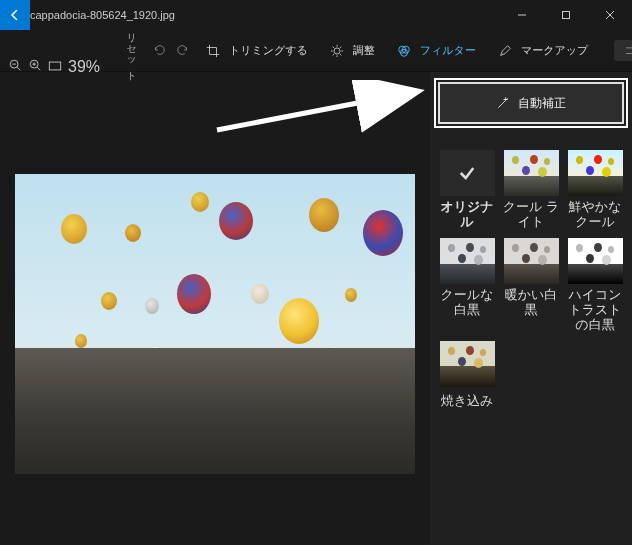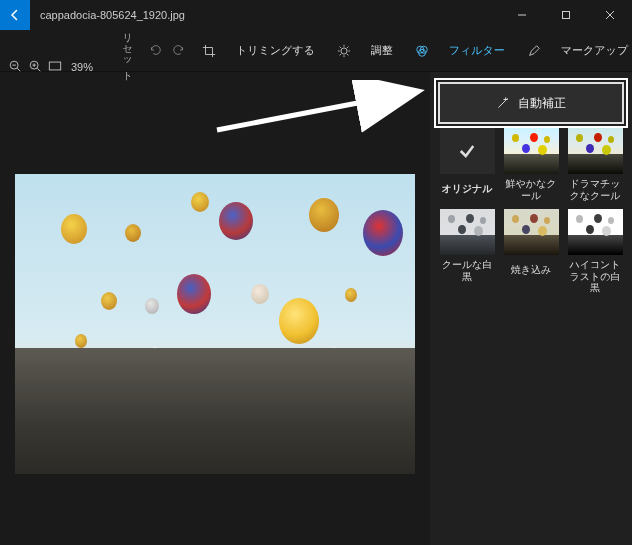--- a/index.html
+++ b/index.html
@@ -18,47 +18,47 @@
     display: flex; align-items: center;
     background: #1a1a1a;
     font-size: 11px;
   }
   .titlebar .back {
     width: 30px; height: 30px;
     background: #0078d4;
     display:flex;align-items:center;justify-content:center;
     color:#fff;
   }
-  .titlebar .title { padding-left: 10px; color:#ccc; flex:1; }
+  .titlebar .title { color:#ccc; flex:1; }
   .titlebar .wbtn {
     width: 44px; height: 30px;
     display:flex;align-items:center;justify-content:center;
     color:#ccc; font-size:10px;
   }
 
   
   .toolbar {
     height: 42px;
     display:flex; align-items:center;
     gap: 10px;
     padding: 0 8px;
     background:#1a1a1a;
     border-bottom: 1px solid #111;
     font-size: 11px;
     color:#ddd;
     white-space: nowrap;
   }
   .tbtn {
-    display:flex;align-items:center;gap:20px;
+    display:flex;align-items:center;gap:9px;
     padding: 4px 6px;
     color:#ddd;
   }
   .tbtn svg { display:block; }
   .sep { width:1px; height:22px; background:#444; }
-  .zoom { font-size:11px; color:#ccc; display:flex;align-items:center;gap:6px;margin-top:32px; }
+  .zoom { font-size:16px; color:#ccc; display:flex;align-items:center;gap:6px;margin-top:32px; }
   .zoom .pct { min-width:28px; text-align:center; }
   .reset-vert {
     writing-mode: vertical-rl;
     font-size:10px;
     color:#aaa;
     padding: 0 4px;
     letter-spacing: 1px;
   }
   .toolbar .accent { color:#4cc2ff; }
   .toolbar .copy {
@@ -97,21 +97,21 @@
     width:100%;
     height: 42px;
     background:#2d2d2d;
     border: 2px solid #e0e0e0;
     outline: 2px solid #fff;
     outline-offset: 2px;
     display:flex;align-items:center;justify-content:center;
     gap:8px;
     color:#eee;
     font-size:12px;
-    margin-bottom: 4px;
+    margin-bottom: 26px;
   }
   .filter-grid {
     display:grid;
     grid-template-columns: repeat(3, 1fr);
     gap: 8px 6px;
   }
   .filter-item {
     display:flex; flex-direction:column; align-items:center;
     gap:4px;
   }
@@ -119,21 +119,21 @@
     width:55px; height:46px;
     background:#333;
     position:relative;
     overflow:hidden;
   }
   .thumb.selected {
     background:#2a2a2a;
     display:flex;align-items:center;justify-content:center;
   }
   .filter-label {
-    font-size:10px;
+    font-size:13px;
     color:#ddd;
     text-align:center;
     line-height:1.15;
     min-height: 21px;
     display:flex;align-items:center;justify-content:center;
   }
   .filter-item.selected .filter-label { font-weight:600; }
 
   
   .scene { position:absolute; inset:0; }
@@ -351,103 +351,120 @@
     <div class="filter-grid" id="filter-grid">
         <div class="filter-item selected">
           <div class="thumb  selected">
             <svg width="20" height="20" viewBox="0 0 16 16">
               <path d="M3 8 L7 12 L13 4" stroke="#ddd" stroke-width="2" fill="none"></path>
             </svg>
           </div>
           <div class="filter-label">オリジナル</div>
         </div>
         <div class="filter-item">
+          <div class="thumb f-cooll">
+            <div class="tscene tsky"></div>
+            <div class="tscene">
+              <div class="tground"></div>
+            </div>
+            <div class="tscene tballoons">
+              <span class="tb1"></span>
+              <span class="tb2"></span>
+              <span class="tb3"></span>
+              <span class="tb4"></span>
+              <span class="tb5"></span>
+            </div>
+            <div class="tint"></div>
+          </div>
+          <div class="filter-label">クール ライト</div>
+        </div>
+        <div class="filter-item">
           <div class="thumb f-vivcool">
             <div class="tscene tsky"></div>
             <div class="tscene">
               <div class="tground"></div>
             </div>
             <div class="tscene tballoons">
               <span class="tb1"></span>
               <span class="tb2"></span>
               <span class="tb3"></span>
               <span class="tb4"></span>
               <span class="tb5"></span>
             </div>
             <div class="tint"></div>
           </div>
           <div class="filter-label">鮮やかなクール</div>
         </div>
         <div class="filter-item">
-          <div class="thumb f-dramcool">
-            <div class="tscene tsky"></div>
-            <div class="tscene">
-              <div class="tground"></div>
-            </div>
-            <div class="tscene tballoons">
-              <span class="tb1"></span>
-              <span class="tb2"></span>
-              <span class="tb3"></span>
-              <span class="tb4"></span>
-              <span class="tb5"></span>
-            </div>
-            <div class="tint"></div>
-          </div>
-          <div class="filter-label">ドラマチックなクール</div>
-        </div>
-        <div class="filter-item">
           <div class="thumb f-coolbw">
             <div class="tscene tsky"></div>
             <div class="tscene">
               <div class="tground"></div>
             </div>
             <div class="tscene tballoons">
               <span class="tb1"></span>
               <span class="tb2"></span>
               <span class="tb3"></span>
               <span class="tb4"></span>
               <span class="tb5"></span>
             </div>
             <div class="tint"></div>
           </div>
           <div class="filter-label">クールな白黒</div>
         </div>
         <div class="filter-item">
+          <div class="thumb f-warmbw">
+            <div class="tscene tsky"></div>
+            <div class="tscene">
+              <div class="tground"></div>
+            </div>
+            <div class="tscene tballoons">
+              <span class="tb1"></span>
+              <span class="tb2"></span>
+              <span class="tb3"></span>
+              <span class="tb4"></span>
+              <span class="tb5"></span>
+            </div>
+            <div class="tint"></div>
+          </div>
+          <div class="filter-label">暖かい白黒</div>
+        </div>
+        <div class="filter-item">
+          <div class="thumb f-hcbw">
+            <div class="tscene tsky"></div>
+            <div class="tscene">
+              <div class="tground"></div>
+            </div>
+            <div class="tscene tballoons">
+              <span class="tb1"></span>
+              <span class="tb2"></span>
+              <span class="tb3"></span>
+              <span class="tb4"></span>
+              <span class="tb5"></span>
+            </div>
+            <div class="tint"></div>
+          </div>
+          <div class="filter-label">ハイコントラストの白黒</div>
+        </div>
+        <div class="filter-item">
           <div class="thumb f-burn">
             <div class="tscene tsky"></div>
             <div class="tscene">
               <div class="tground"></div>
             </div>
             <div class="tscene tballoons">
               <span class="tb1"></span>
               <span class="tb2"></span>
               <span class="tb3"></span>
               <span class="tb4"></span>
               <span class="tb5"></span>
             </div>
             <div class="tint"></div>
           </div>
           <div class="filter-label">焼き込み</div>
-        </div>
-        <div class="filter-item">
-          <div class="thumb f-hcbw">
-            <div class="tscene tsky"></div>
-            <div class="tscene">
-              <div class="tground"></div>
-            </div>
-            <div class="tscene tballoons">
-              <span class="tb1"></span>
-              <span class="tb2"></span>
-              <span class="tb3"></span>
-              <span class="tb4"></span>
-              <span class="tb5"></span>
-            </div>
-            <div class="tint"></div>
-          </div>
-          <div class="filter-label">ハイコントラストの白黒</div>
         </div>
       </div>
   </div>
 </div>
 
 <svg class="arrow-overlay" width="220" height="60">
   <defs>
     <marker id="ah" markerWidth="14" markerHeight="12" refX="12" refY="6" orient="auto">
       <path d="M0 0 L14 6 L0 12 Z" fill="#fff"></path>
     </marker>

